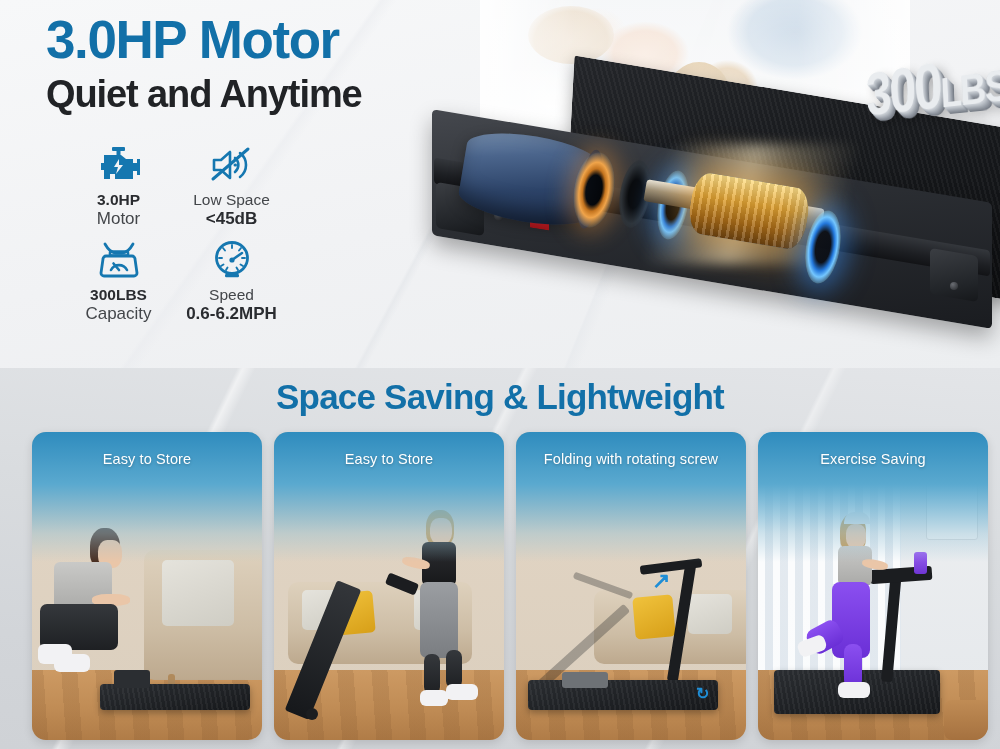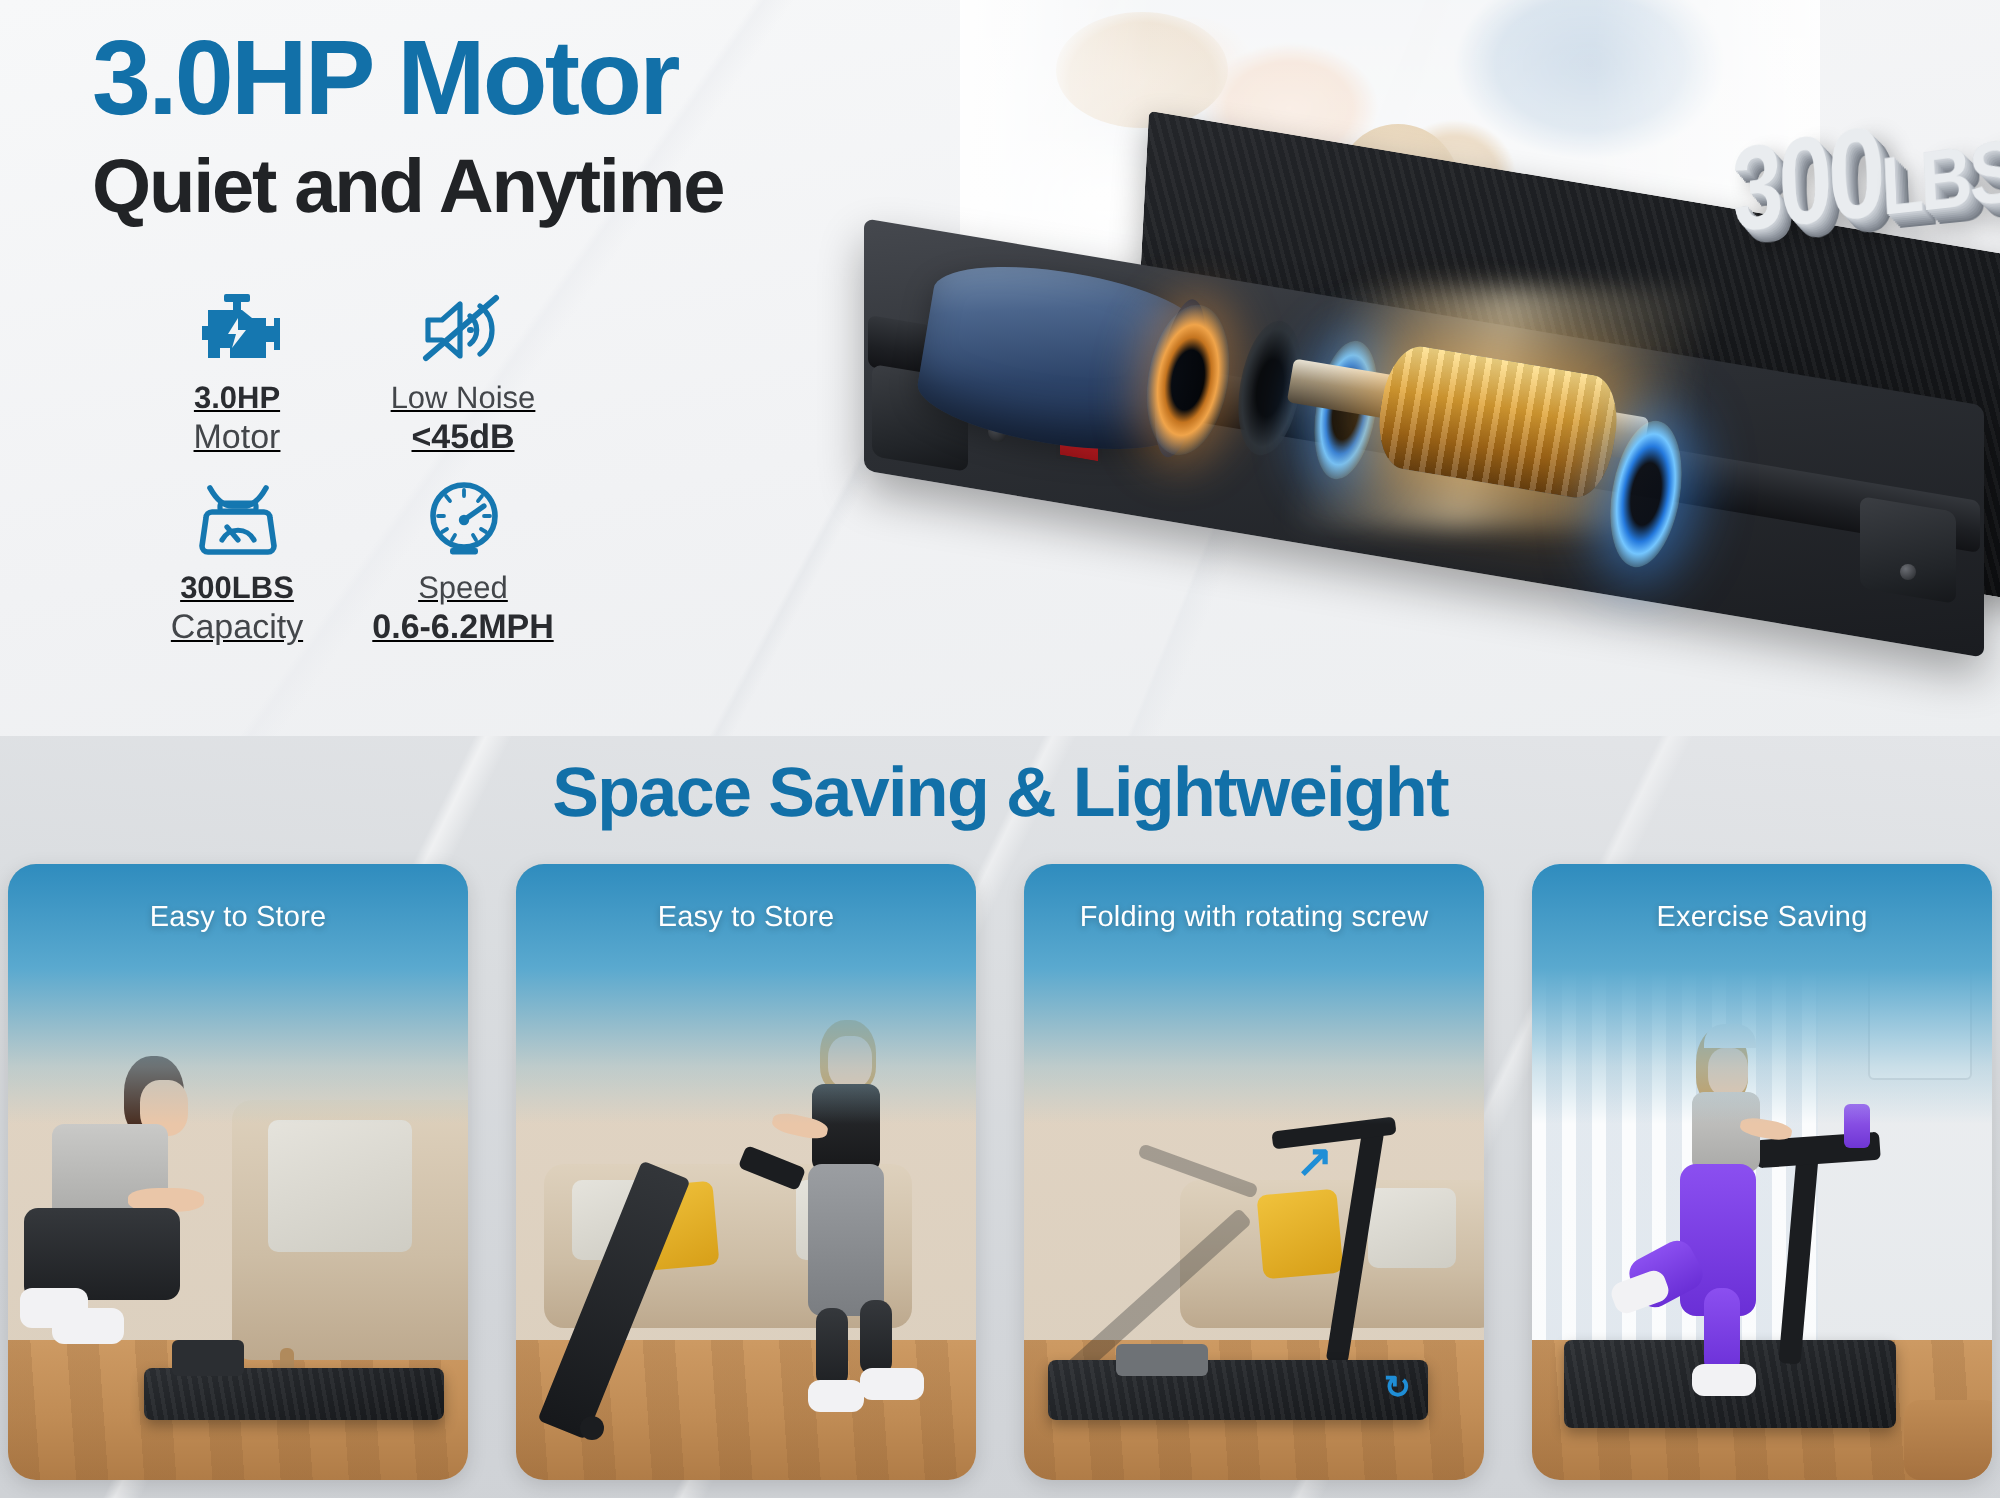--- a/index.html
+++ b/index.html
@@ -31,21 +31,21 @@
     font-size: 38px; font-weight: bold; color: #212326;
     letter-spacing: -1.1px; margin-top: 9px; white-space: nowrap;
   }
 
   
   .features {
     position: absolute; left: 62px; top: 138px;
     display: grid; grid-template-columns: 113px 113px;
     grid-template-rows: 95px 95px; column-gap: 0; row-gap: 0;
   }
-  .feat { display: flex; flex-direction: column; align-items: center; text-decoration: underline; }
+  .feat { display: flex; flex-direction: column; align-items: center; }
   .feat-icon { height: 46px; display: flex; align-items: flex-end; justify-content: center; }
   .feat-icon svg { display: block; }
   .feat-l1 { font-size: 15.5px; color: #2a2c30; margin-top: 7px; line-height: 1.18; white-space: nowrap; }
   .feat-l2 { font-size: 17px; color: #2a2c30; line-height: 1.18; white-space: nowrap; }
   .bold { font-weight: bold; }
   .reg { font-weight: normal; color: #43464a; }
 
   
   .photo {
     position: absolute; left: 400px; top: 0; width: 600px; height: 368px;
@@ -217,22 +217,22 @@
       linear-gradient(116deg, rgba(255,255,255,0) 44%, rgba(255,255,255,.45) 44.4%, rgba(255,255,255,0) 45.4%),
       linear-gradient(116deg, rgba(255,255,255,0) 70%, rgba(255,255,255,.4) 70.4%, rgba(255,255,255,0) 71.4%),
       linear-gradient(185deg, #e3e5e8 0%, #d9dcdf 40%, #d2d5d9 75%, #cfd2d6 100%);
     overflow: hidden;
   }
   .section-head {
     position: absolute; left: 0; top: 9px; width: 1000px; text-align: center;
     font-size: 35px; font-weight: bold; color: #1270a8; letter-spacing: -.8px;
   }
   .panels {
-    position: absolute; left: 4px; top: 64px;
-    display: flex; gap: 24px;
+    position: absolute; left: 32px; top: 64px;
+    display: flex; gap: 12px;
   }
   .panel {
     position: relative; width: 230px; height: 308px;
     border-radius: 14px; overflow: hidden;
     box-shadow: 0 3px 10px rgba(0,0,0,.13);
   }
   .panel-cap {
     position: absolute; left: 0; top: 0; width: 100%; z-index: 6;
     text-align: center; color: #fff; font-size: 14.5px;
     padding-top: 19px; letter-spacing: .1px;
@@ -323,21 +323,21 @@
       <div class="feat">
         <div class="feat-icon">
           <svg width="44" height="38" viewBox="0 0 44 38">
             <path d="M4 14 h7 l9 -8 v26 l-9 -8 h-7 z" fill="none" stroke="#1577b0" stroke-width="2.6" stroke-linejoin="round"></path>
             <path d="M25 12 a9 9 0 0 1 0 14" fill="none" stroke="#1577b0" stroke-width="2.6" stroke-linecap="round"></path>
             <path d="M30 7 a15 15 0 0 1 0 24" fill="none" stroke="#1577b0" stroke-width="2.6" stroke-linecap="round"></path>
             <path d="M25 19 h0.5" stroke="#1577b0" stroke-width="3" stroke-linecap="round"></path>
             <line x1="3" y1="33" x2="38" y2="3" stroke="#1577b0" stroke-width="3" stroke-linecap="round"></line>
           </svg>
         </div>
-        <div class="feat-l1 reg">Low Noise</div>
+        <div class="feat-l1 reg">Low Space</div>
         <div class="feat-l2 bold">&lt;45dB</div>
       </div>
 
       <div class="feat">
         <div class="feat-icon">
           <svg width="44" height="40" viewBox="0 0 44 40">
             <path d="M8 5 q5 9 11 9 h6 q6 0 11 -9" fill="none" stroke="#1577b0" stroke-width="2.8" stroke-linecap="round"></path>
             <rect x="13" y="12.5" width="18" height="4" rx="1.4" fill="none" stroke="#1577b0" stroke-width="2.6"></rect>
             <path d="M9 17 h26 a3 3 0 0 1 3 3 l2 14 a3 3 0 0 1 -3 3 h-30 a3 3 0 0 1 -3 -3 l2 -14 a3 3 0 0 1 3 -3 z" fill="none" stroke="#1577b0" stroke-width="2.8" stroke-linejoin="round"></path>
             <path d="M14 31 a9 9 0 0 1 16 0" fill="none" stroke="#1577b0" stroke-width="2.6" stroke-linecap="round"></path>

